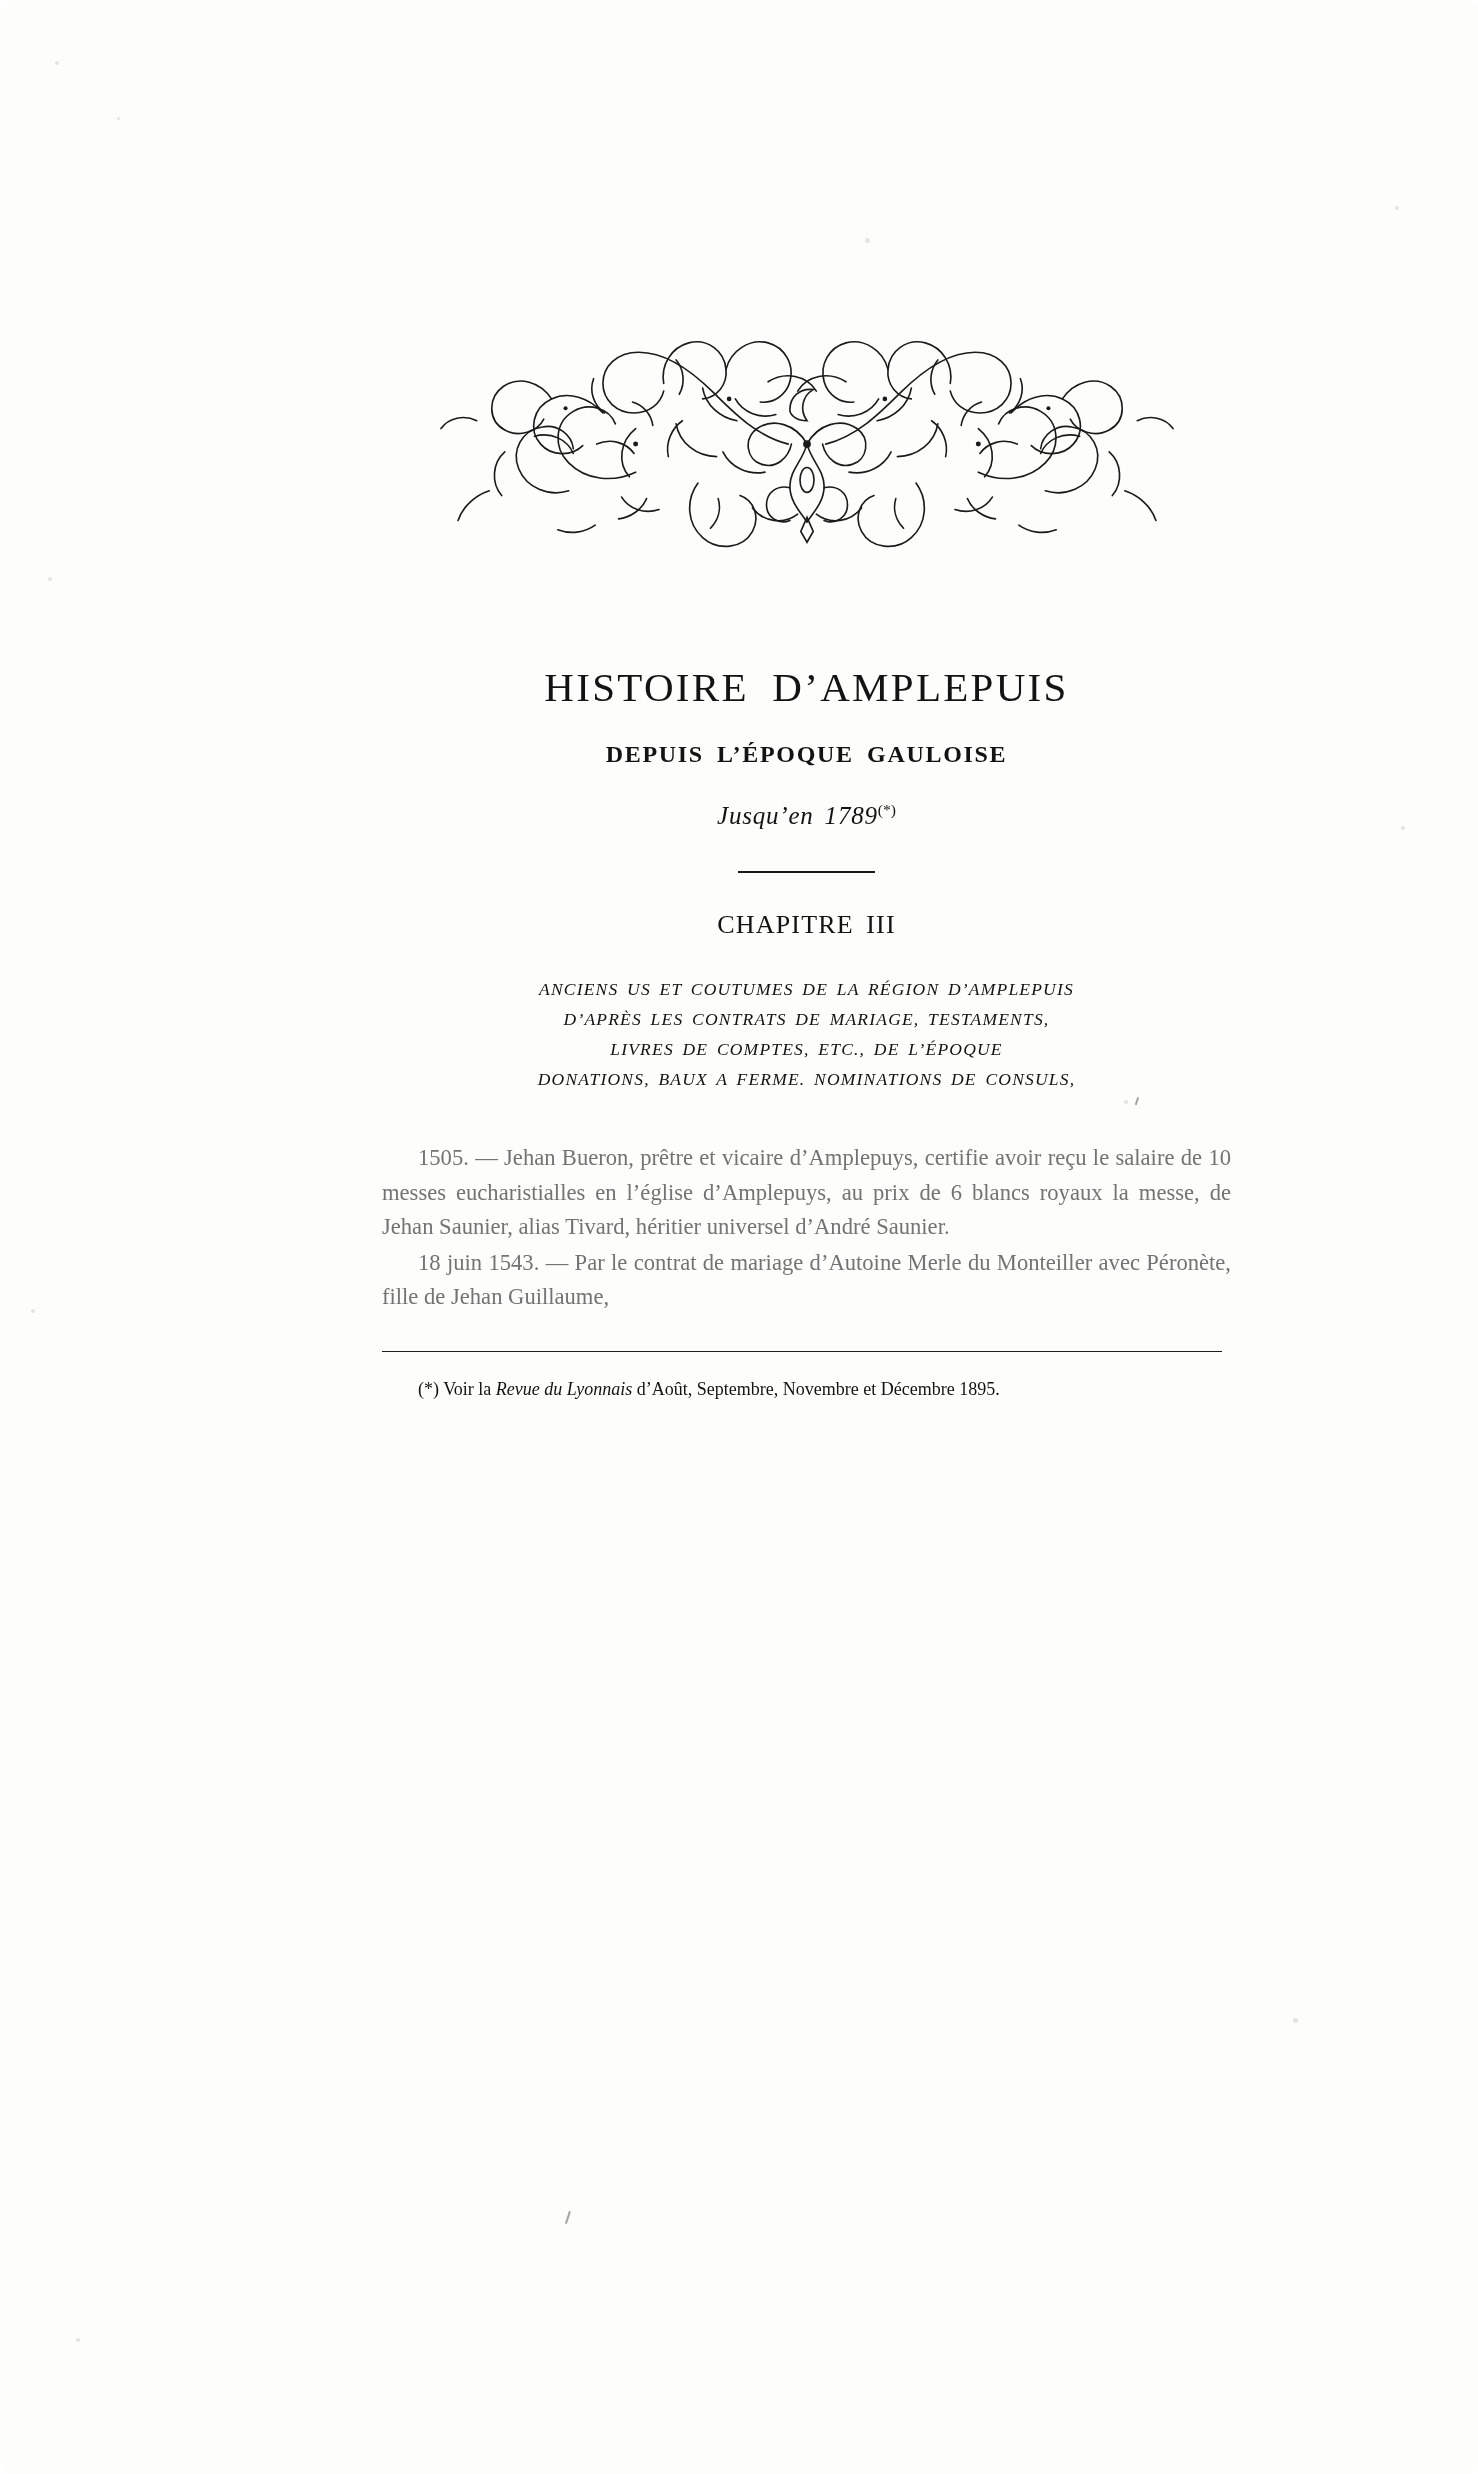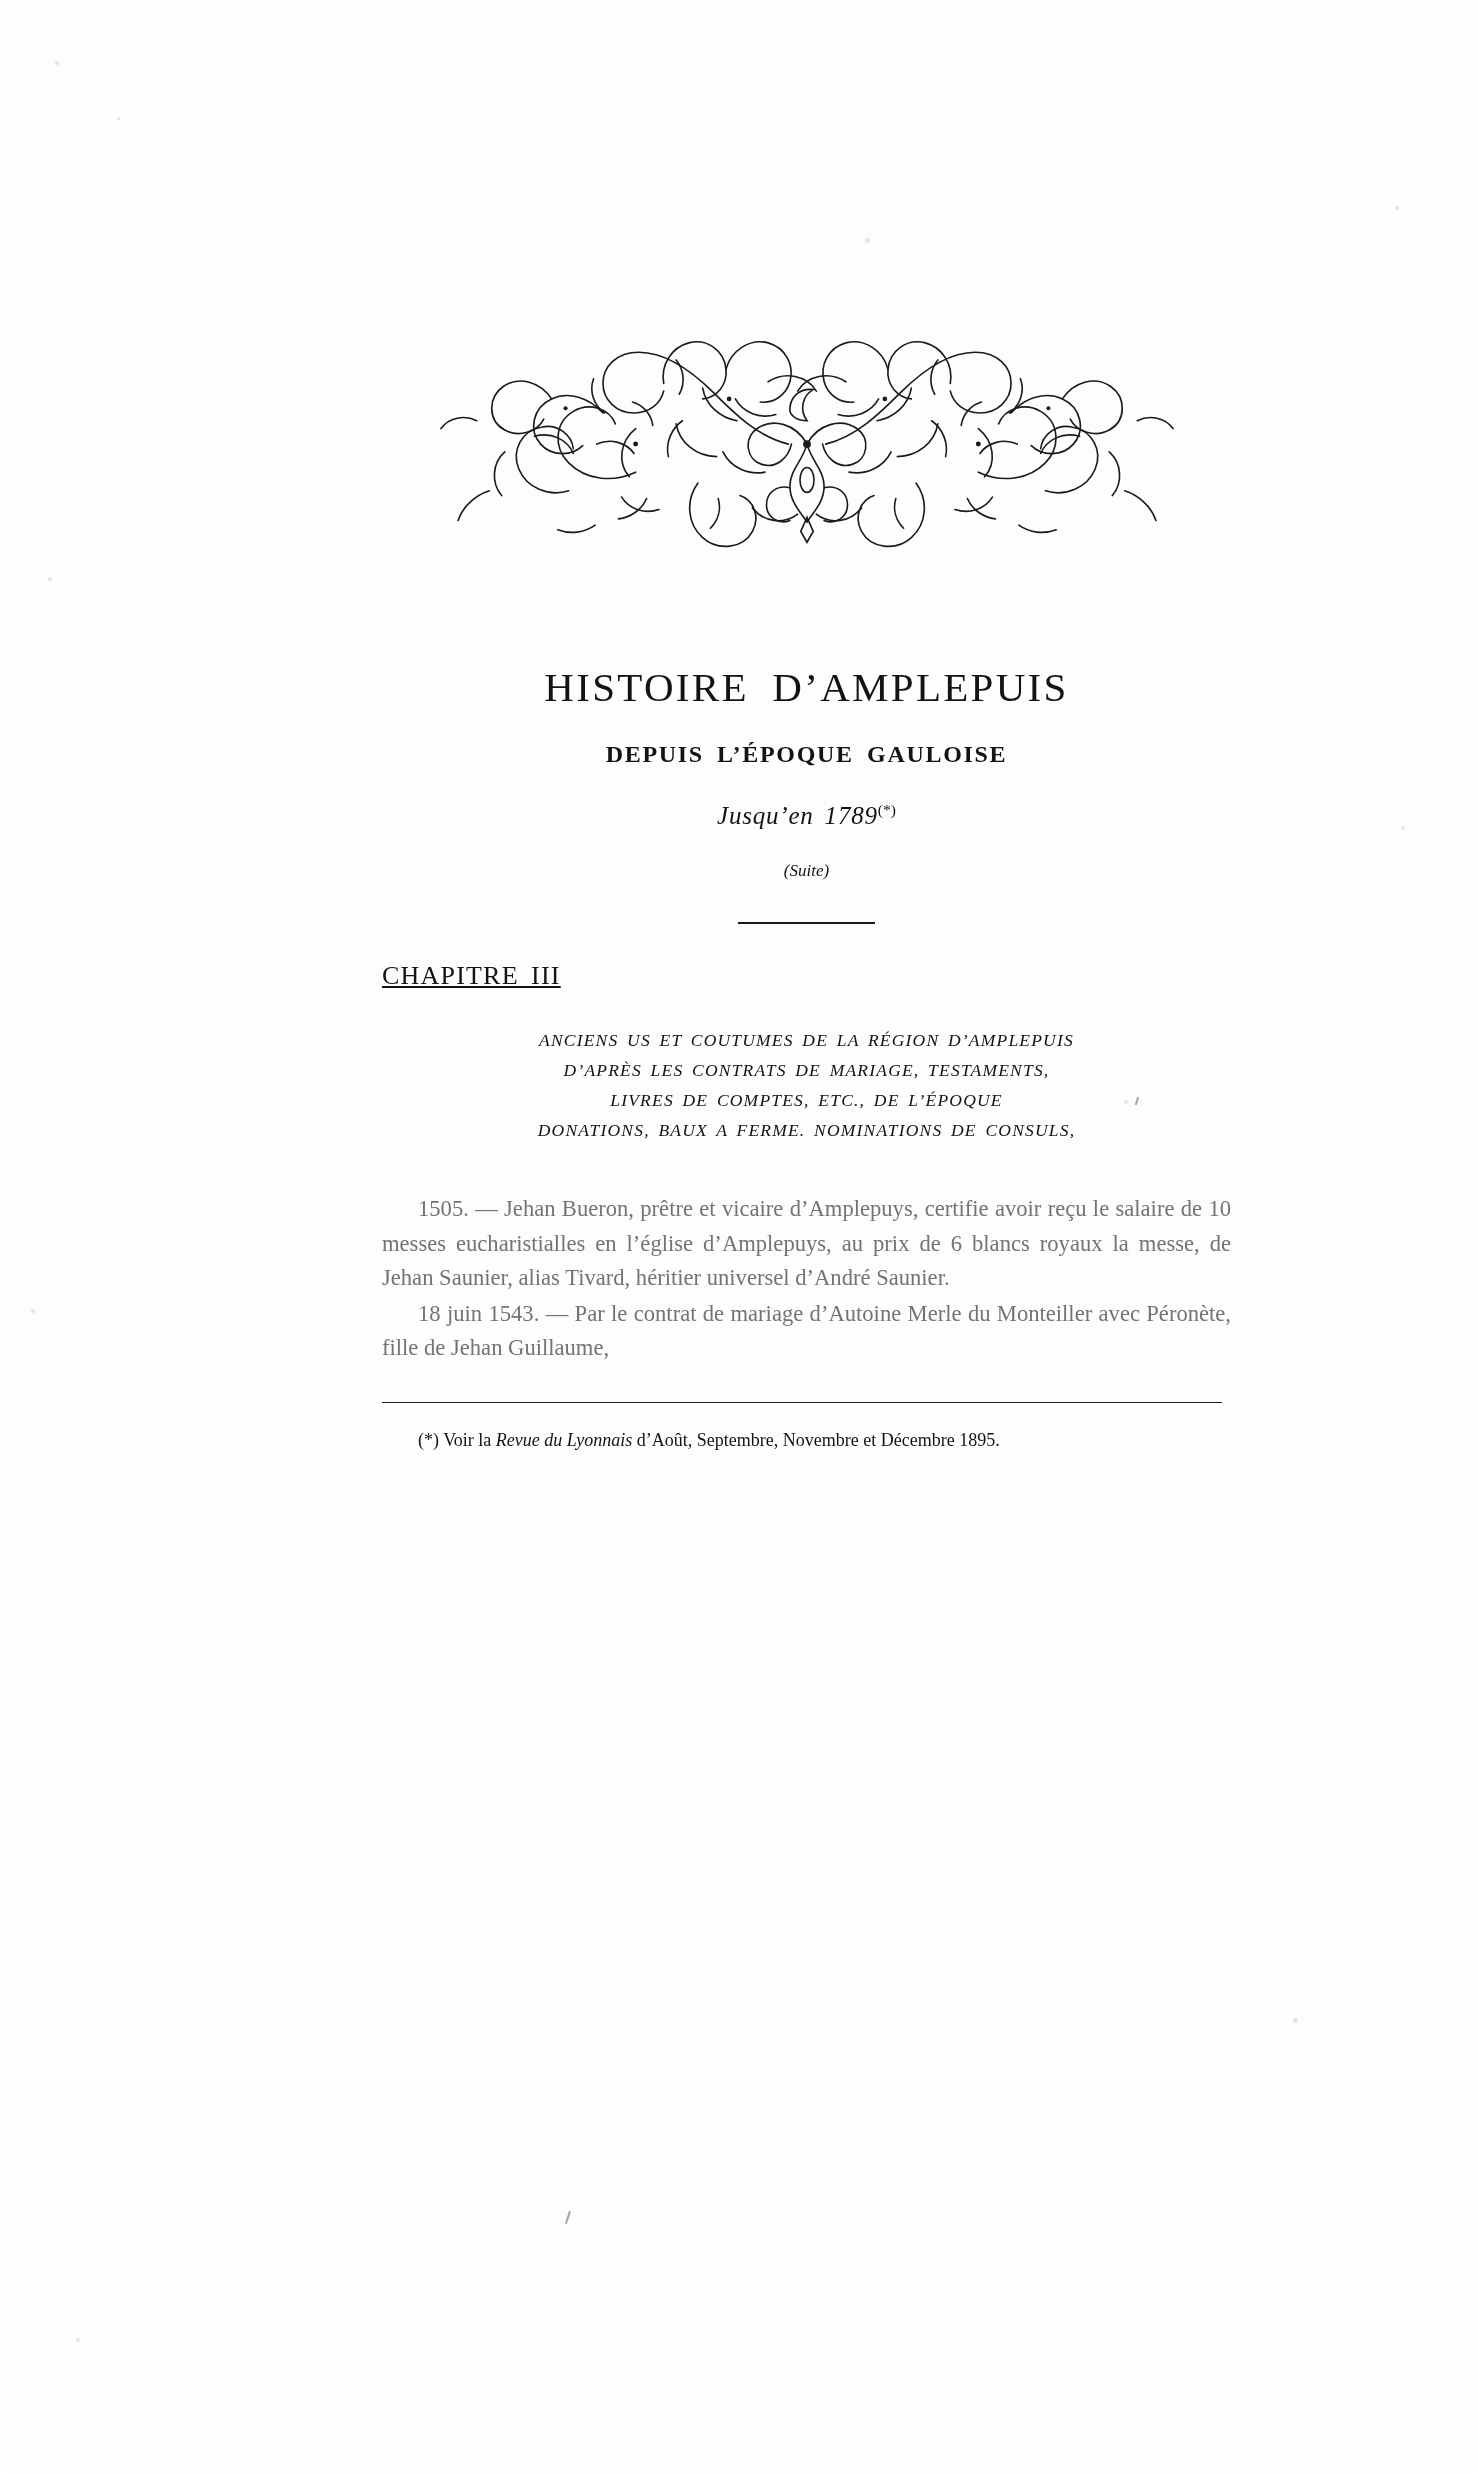--- a/index.html
+++ b/index.html
@@ -84,25 +84,24 @@
     font-style: italic;
   }
   .rule-short {
     width: 137px;
     height: 1.6px;
     background: #1a1a1a;
     margin: 41px auto 0 auto;
   }
   .chapter {
     margin-top: 37px;
-    text-align: left;
+    text-align: center;
     font-size: 26px;
     letter-spacing: 1.2px;
     word-spacing: 4.7px;
-    text-decoration: underline;
   }
   .chapter-sub {
     margin-top: 34px;
     text-align: center;
     font-size: 17.5px;
     letter-spacing: 1.2px;
     word-spacing: 3.1px;
     line-height: 1.72;
     text-transform: uppercase;
     font-style: italic;
@@ -248,21 +247,20 @@
           <circle cx="830" cy="104" r="2.6"></circle>
         </g>
       </svg>
     </div>
 
     <h1 class="title">HISTOIRE  D’AMPLEPUIS</h1>
     <h2 class="subtitle">DEPUIS  L’ÉPOQUE  GAULOISE</h2>
     <div class="subtitle2">
       <span>Jusqu’en 1789</span><span class="star">(*)</span>
     </div>
-    <div class="suite">(Suite)</div>
 
     <div class="rule-short"></div>
 
     <div class="chapter">CHAPITRE III</div>
 
     <div class="chapter-sub">
       <div>Anciens us et coutumes de la région d’Amplepuis</div>
       <div>d’après les contrats de mariage, testaments,</div>
       <div>livres de comptes, etc., de l’époque</div>
       <div>donations, baux a ferme. Nominations de consuls,</div>

